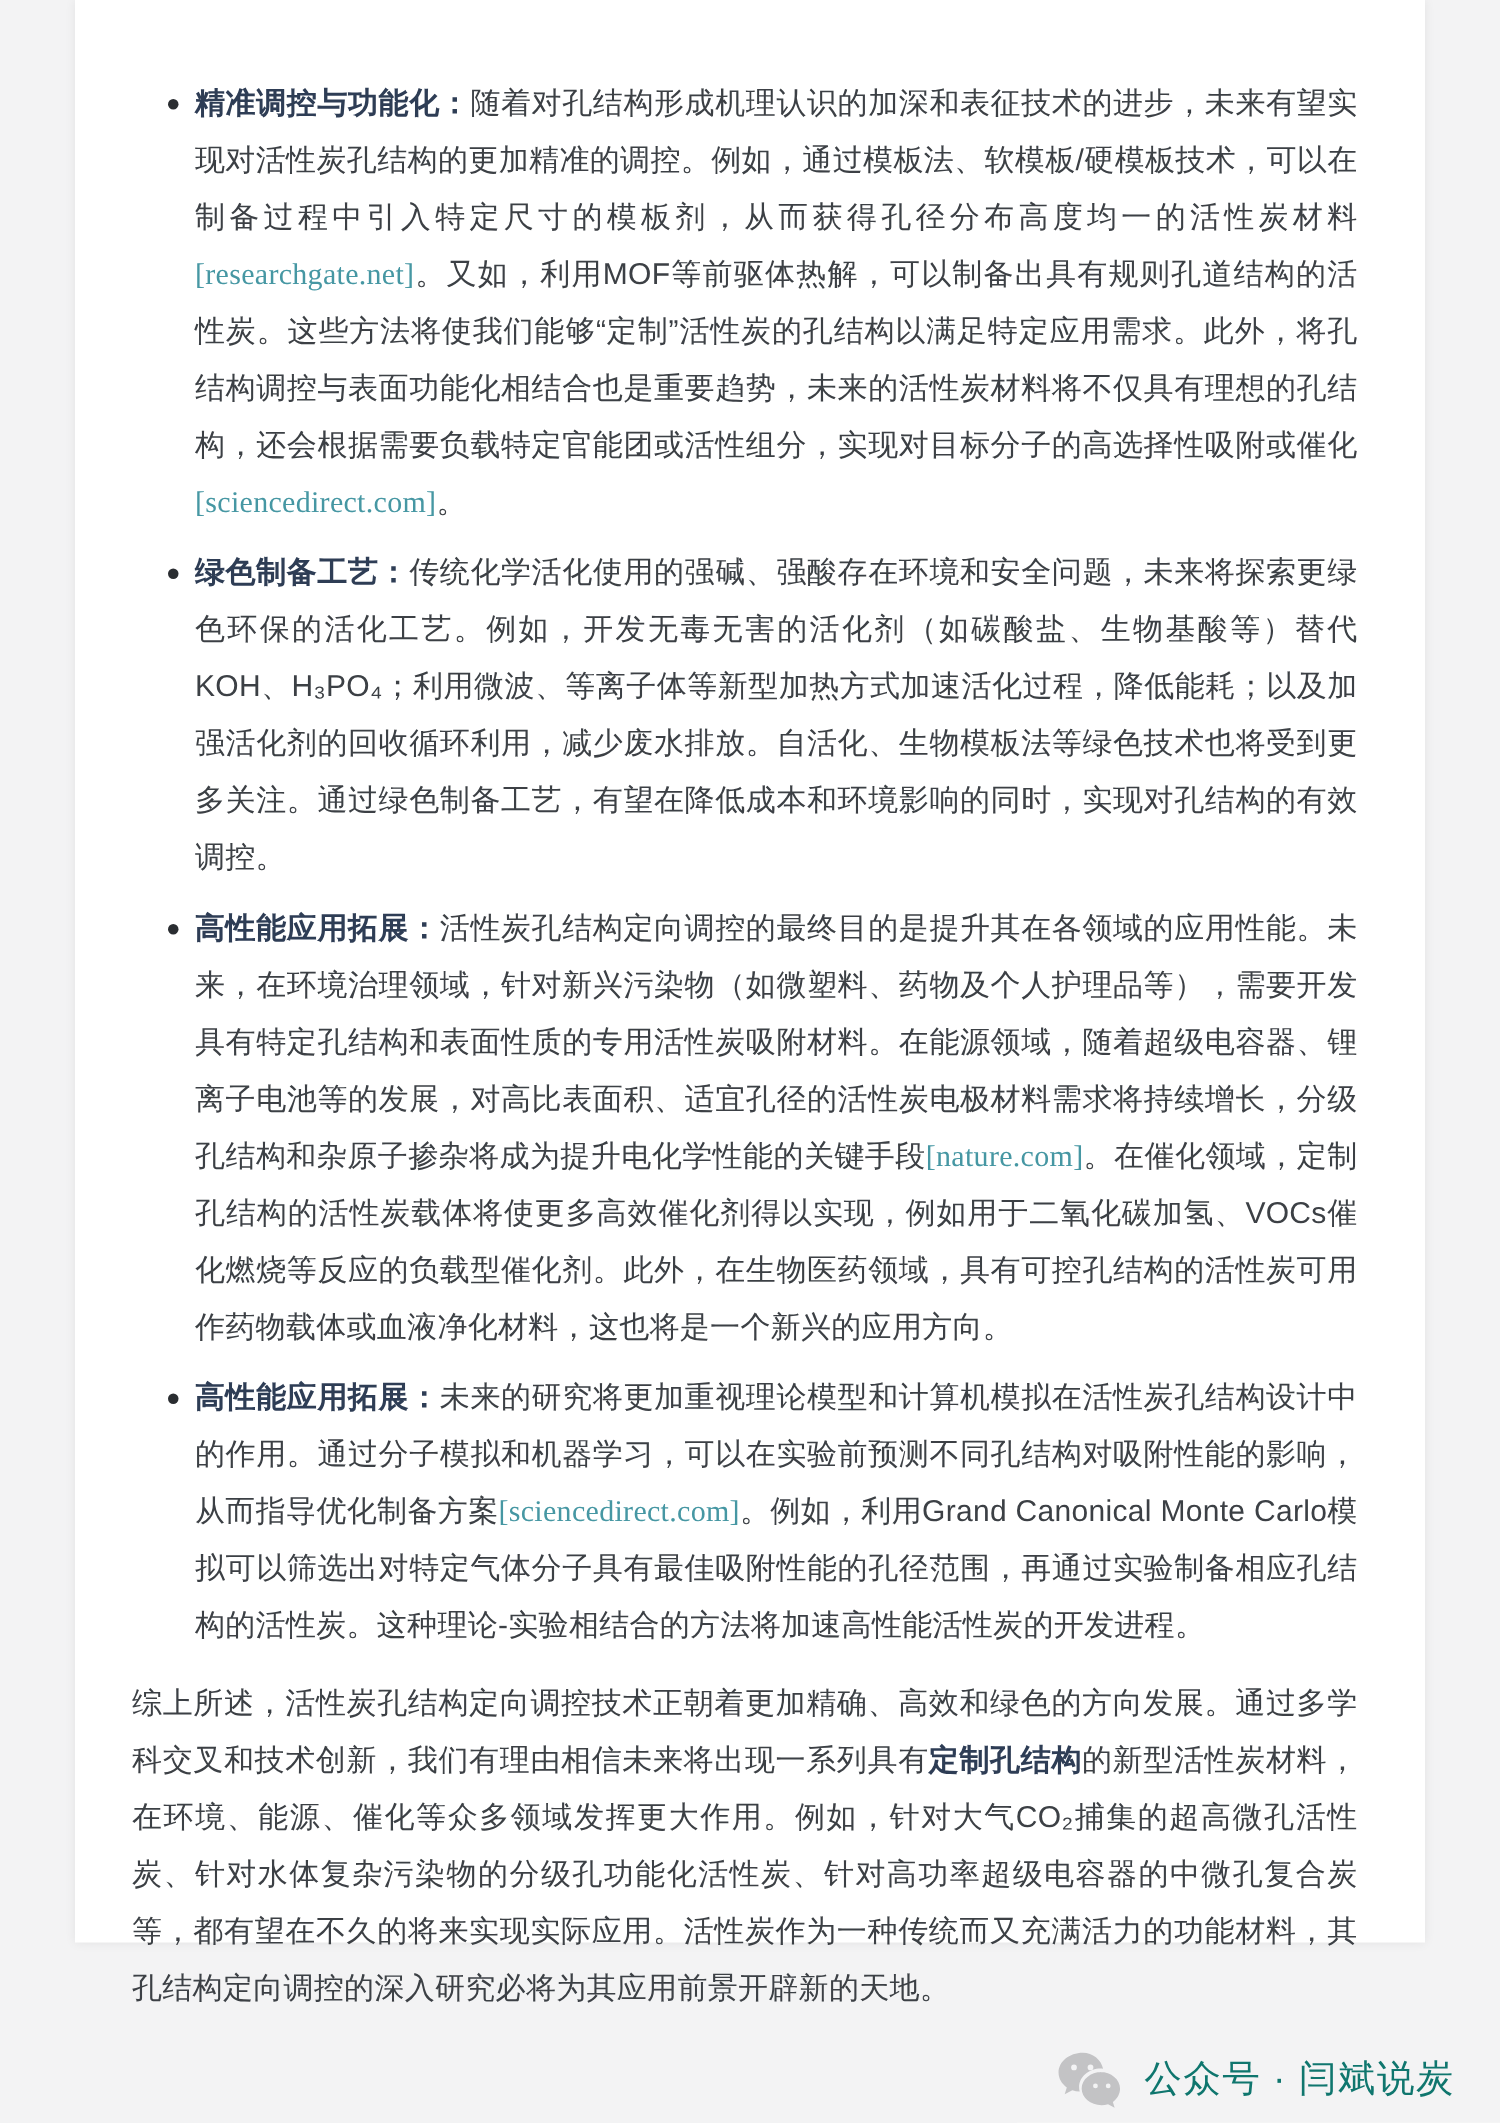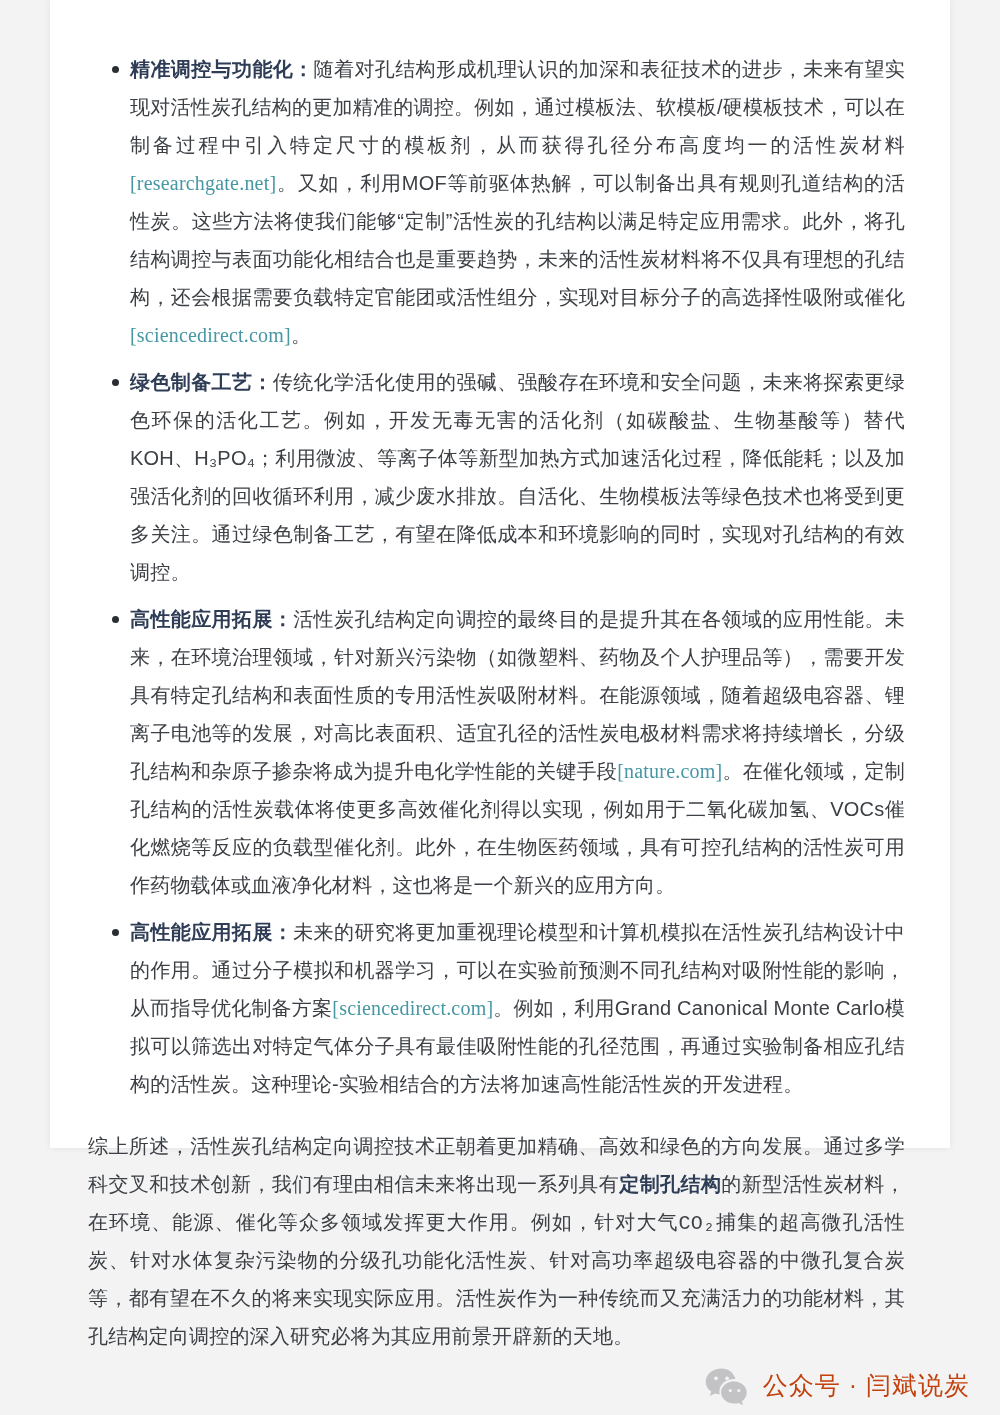--- a/index.html
+++ b/index.html
@@ -13,21 +13,21 @@
     width: 1000px;
     height: 1415px;
     background: #f3f3f4;
     overflow: hidden;
   }
   .card {
     position: absolute;
     left: 50px;
     top: 0;
     width: 900px;
-    height: 1148px;
+    height: 1295px;
     background: #ffffff;
     box-shadow: 0 0 7px rgba(0,0,0,0.07);
     box-sizing: border-box;
     padding: 50px 45px 0 38px;
   }
   ul.bullets {
     list-style: none;
     margin: 0;
     padding: 0;
   }
@@ -47,22 +47,21 @@
   }
   p.btext, p.closing {
     margin: 0;
     font-size: 20px;
     line-height: 38px;
     color: #3c4045;
     text-align: justify;
     letter-spacing: 0.2px;
   }
   p.closing {
-    margin-top: 26px;
-    font-family: Liberation Mono, monospace;
+    margin-top: 14px;
   }
   .btitle, .strong-inline {
     font-weight: bold;
     color: #2e3d55;
   }
   a.cite {
     color: #4697a3;
     font-family: "Liberation Serif", serif;
     text-decoration: none;
     cursor: pointer;
@@ -71,21 +70,21 @@
     position: absolute;
     right: 30px;
     top: 1356px;
     height: 59px;
     display: flex;
     align-items: center;
     gap: 11px;
   }
   .footer-text {
     font-size: 25px;
-    color: #c2410c;
+    color: #0f766e;
     letter-spacing: 1px;
     white-space: nowrap;
   }
   .wechat-icon-box {
     width: 48px;
     height: 40px;
     flex: 0 0 auto;
   }
 </style>
 </head>

